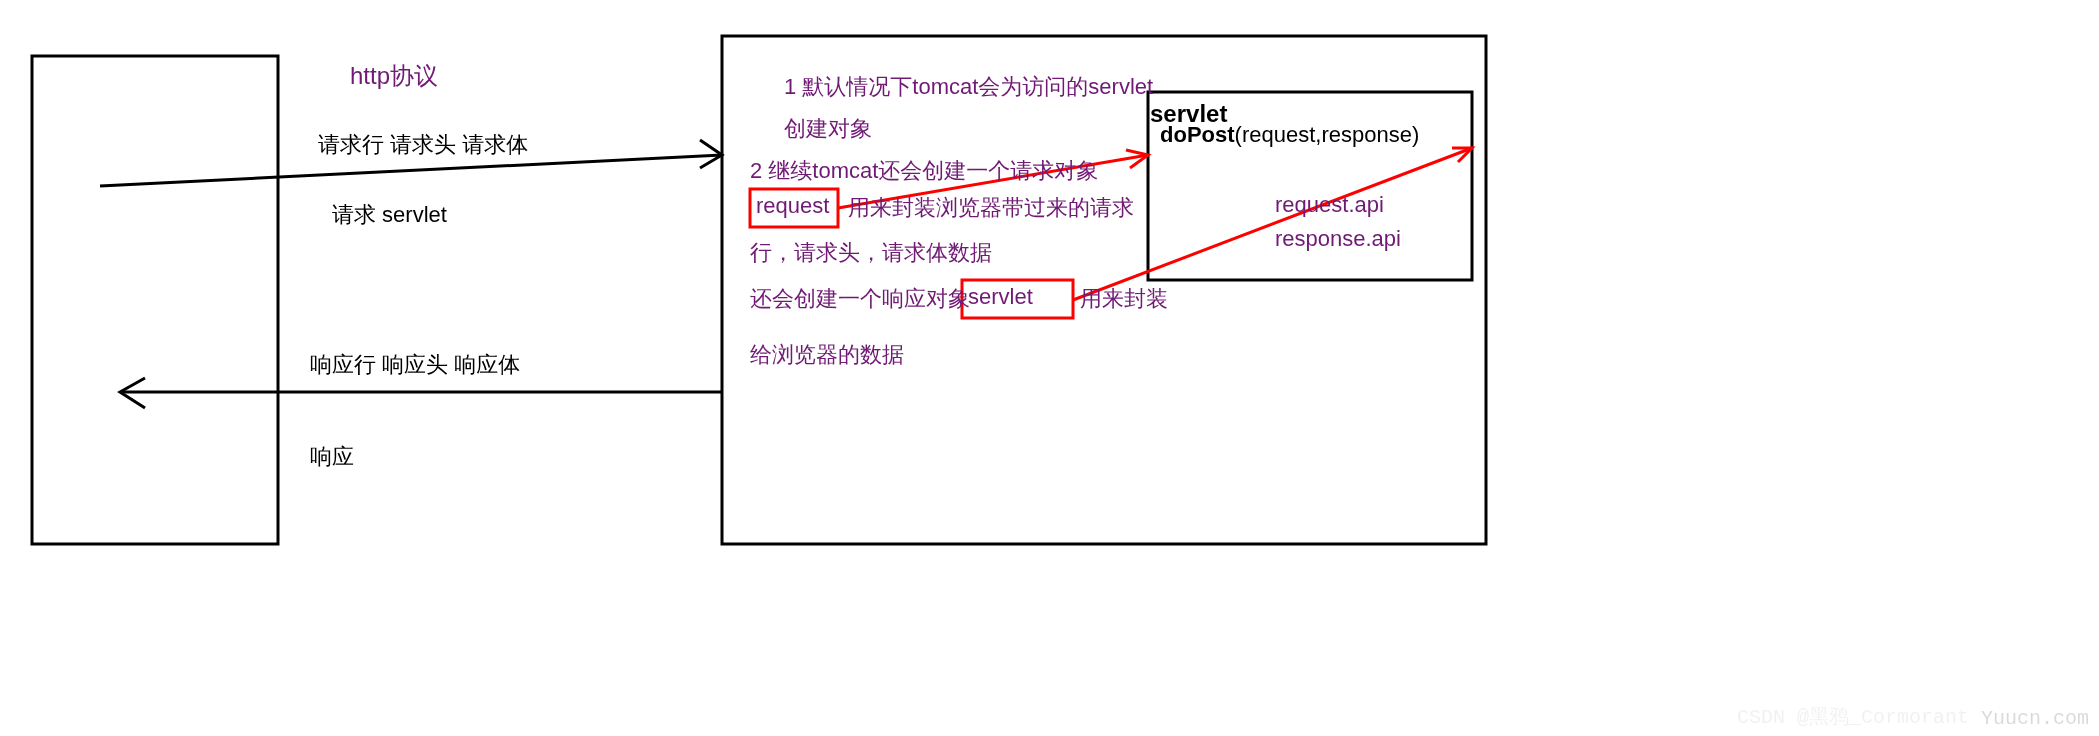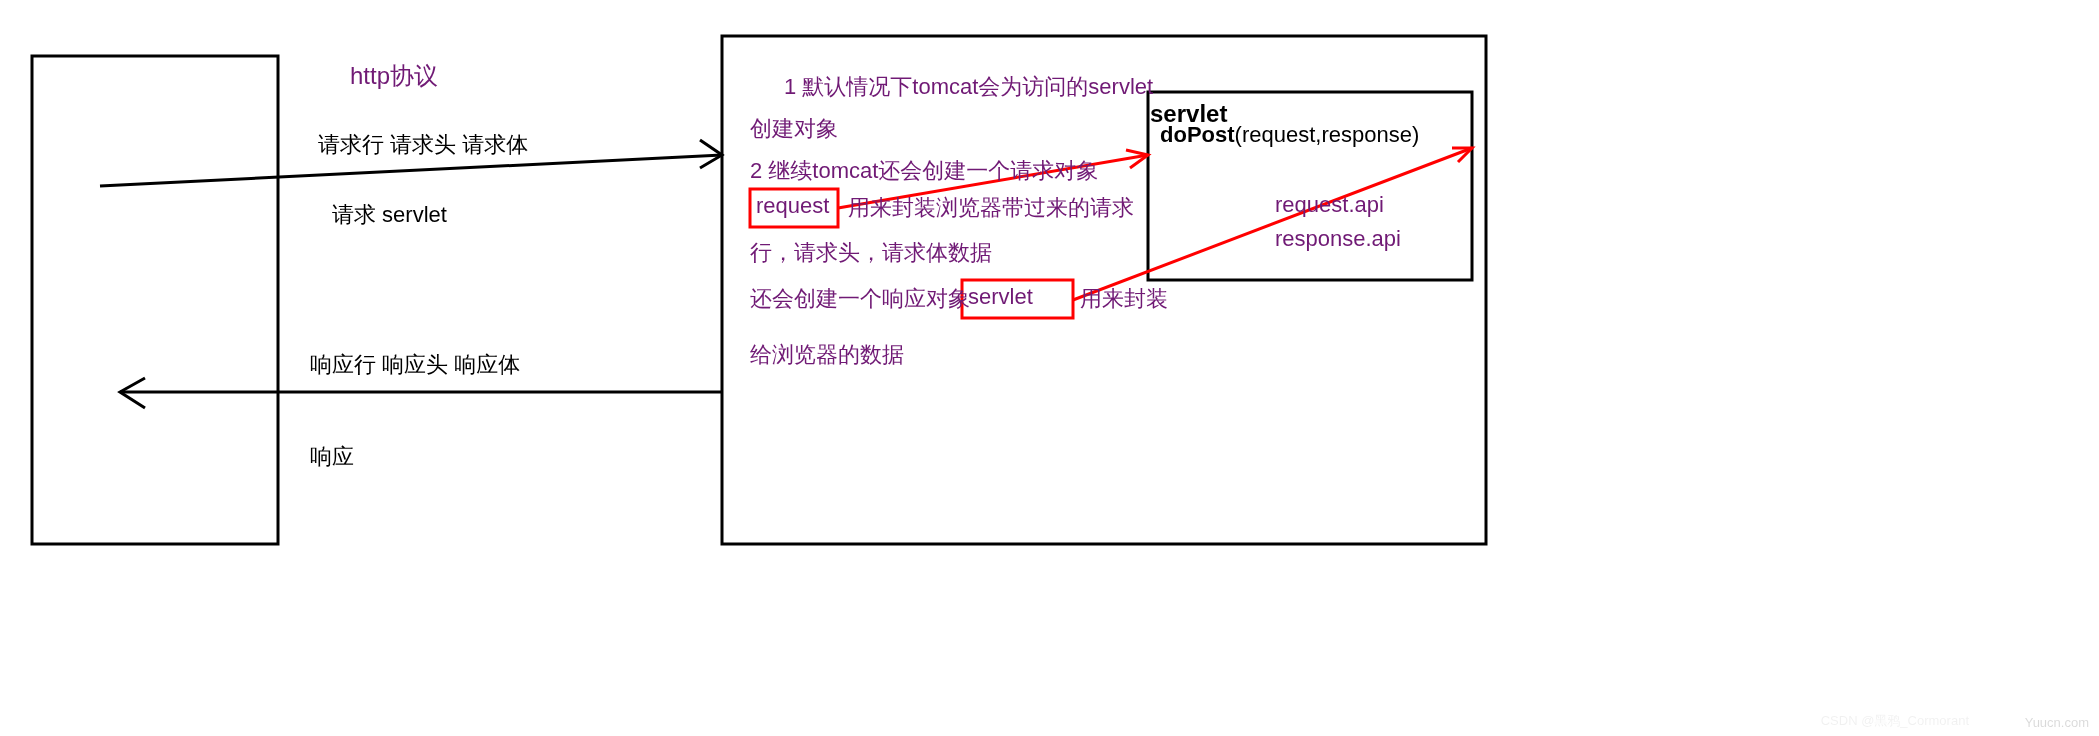--- a/index.html
+++ b/index.html
@@ -15,24 +15,25 @@
   .label {
     position: absolute;
     font-size: 22px;
     color: #000;
     white-space: nowrap;
   }
   .red { color: #701a75; }
   .bold { font-weight: 700; margin-top: 40px; }
   .watermark {
     position: absolute;
-    font-size: 13px;
+    font-size: 20px;
     color: rgba(0,0,0,0.15);
     white-space: nowrap;
     transform: rotate(0deg);
+    font-family: Liberation Mono, monospace;
   }
   .faded {
     opacity: 0.4;
   }
   svg.layer {
     position: absolute;
     left: 0;
     top: 0;
     width: 2099px;
     height: 736px;
@@ -81,21 +82,21 @@
 
 <div class="label" style="left:310px; top:130px;margin-left:8px;">请求行  请求头   请求体</div>
 
 <div class="label" style="left:332px; top:200px;">请求 servlet</div>
 
 <div class="label" style="left:310px; top:350px;">响应行 响应头 响应体</div>
 
 <div class="label" style="left:310px; top:442px;">响应</div>
 
 <div class="label red" style="left:750px; top:72px;margin-left:34px;">1 默认情况下tomcat会为访问的servlet</div>
-<div class="label red" style="left:750px; top:114px;text-align:center;">创建对象</div>
+<div class="label red" style="left:784px; top:114px;text-align:center;">创建对象</div>
 <div class="label red" style="left:750px; top:156px;">2 继续tomcat还会创建一个请求对象</div>
 
 <div class="label red" style="left:756px; top:193px;">request</div>
 <div class="label red" style="left:848px; top:193px;text-align:center;">用来封装浏览器带过来的请求</div>
 
 <div class="label red" style="left:750px; top:238px;">行，请求头，请求体数据</div>
 
 <div class="label red" style="left:750px; top:284px;">还会创建一个响应对象</div>
 <div class="label red" style="left:968px; top:284px;">servlet</div>
 <div class="label red" style="left:1080px; top:284px;">用来封装</div>

